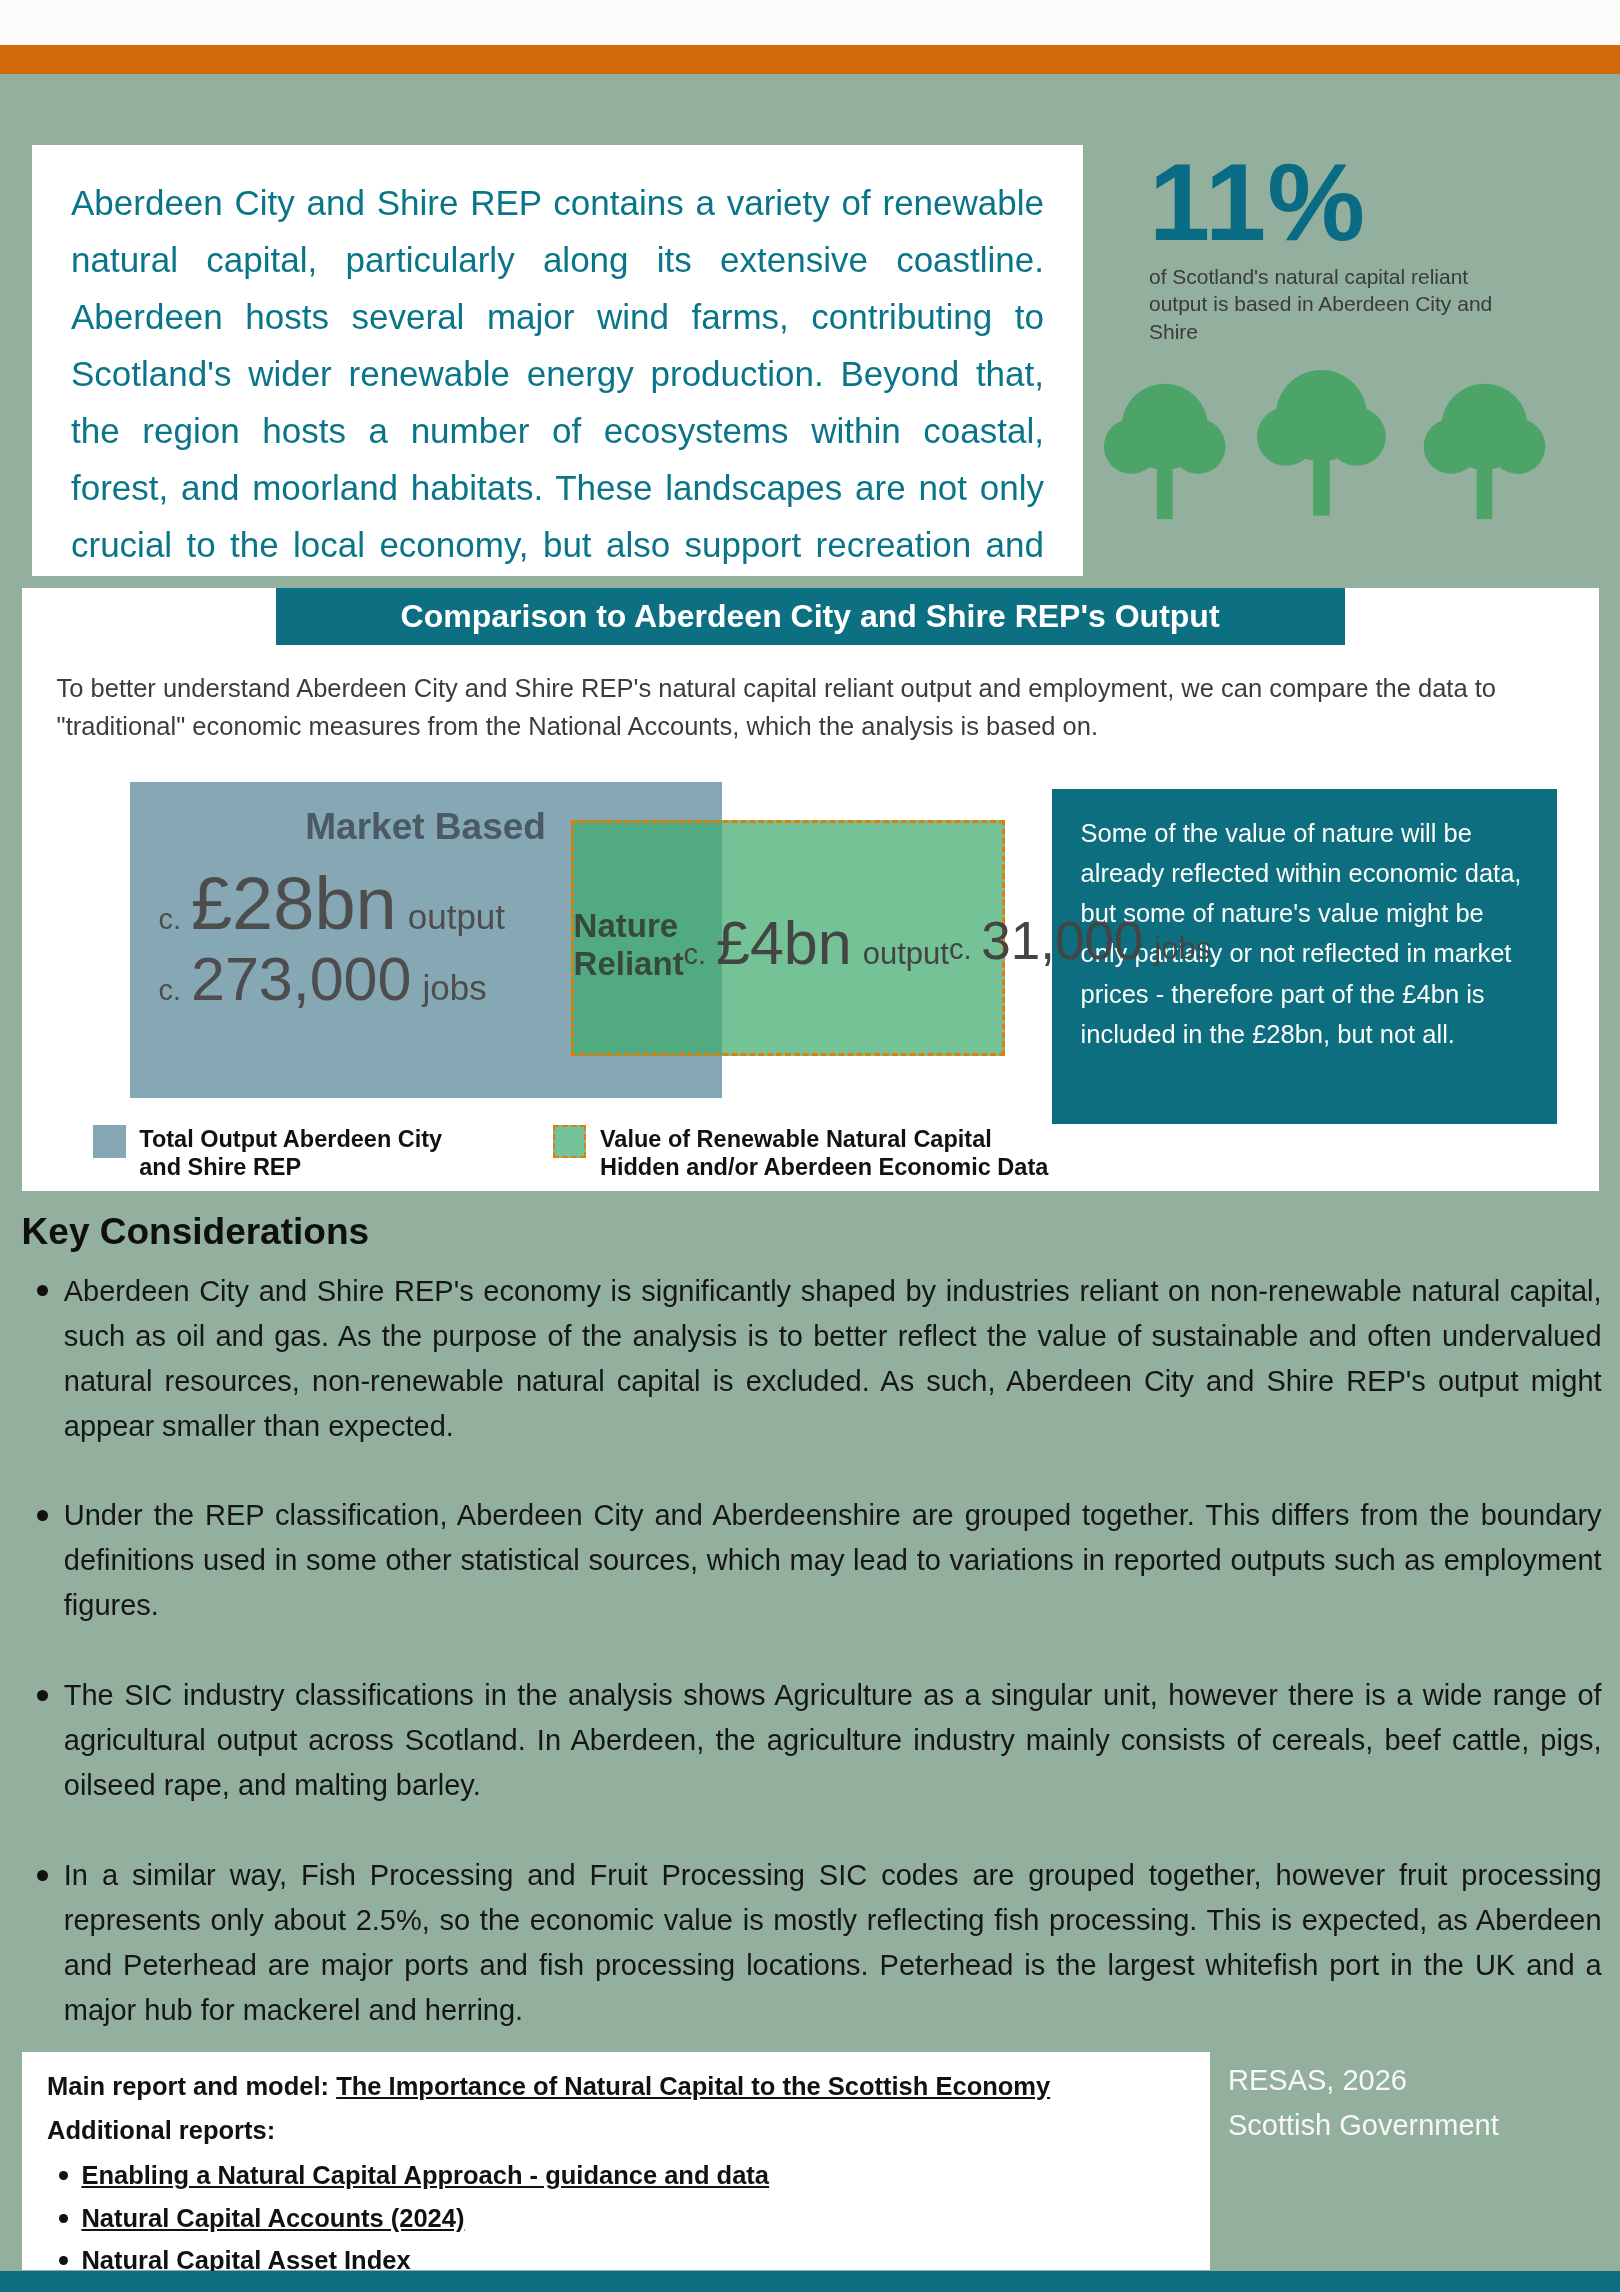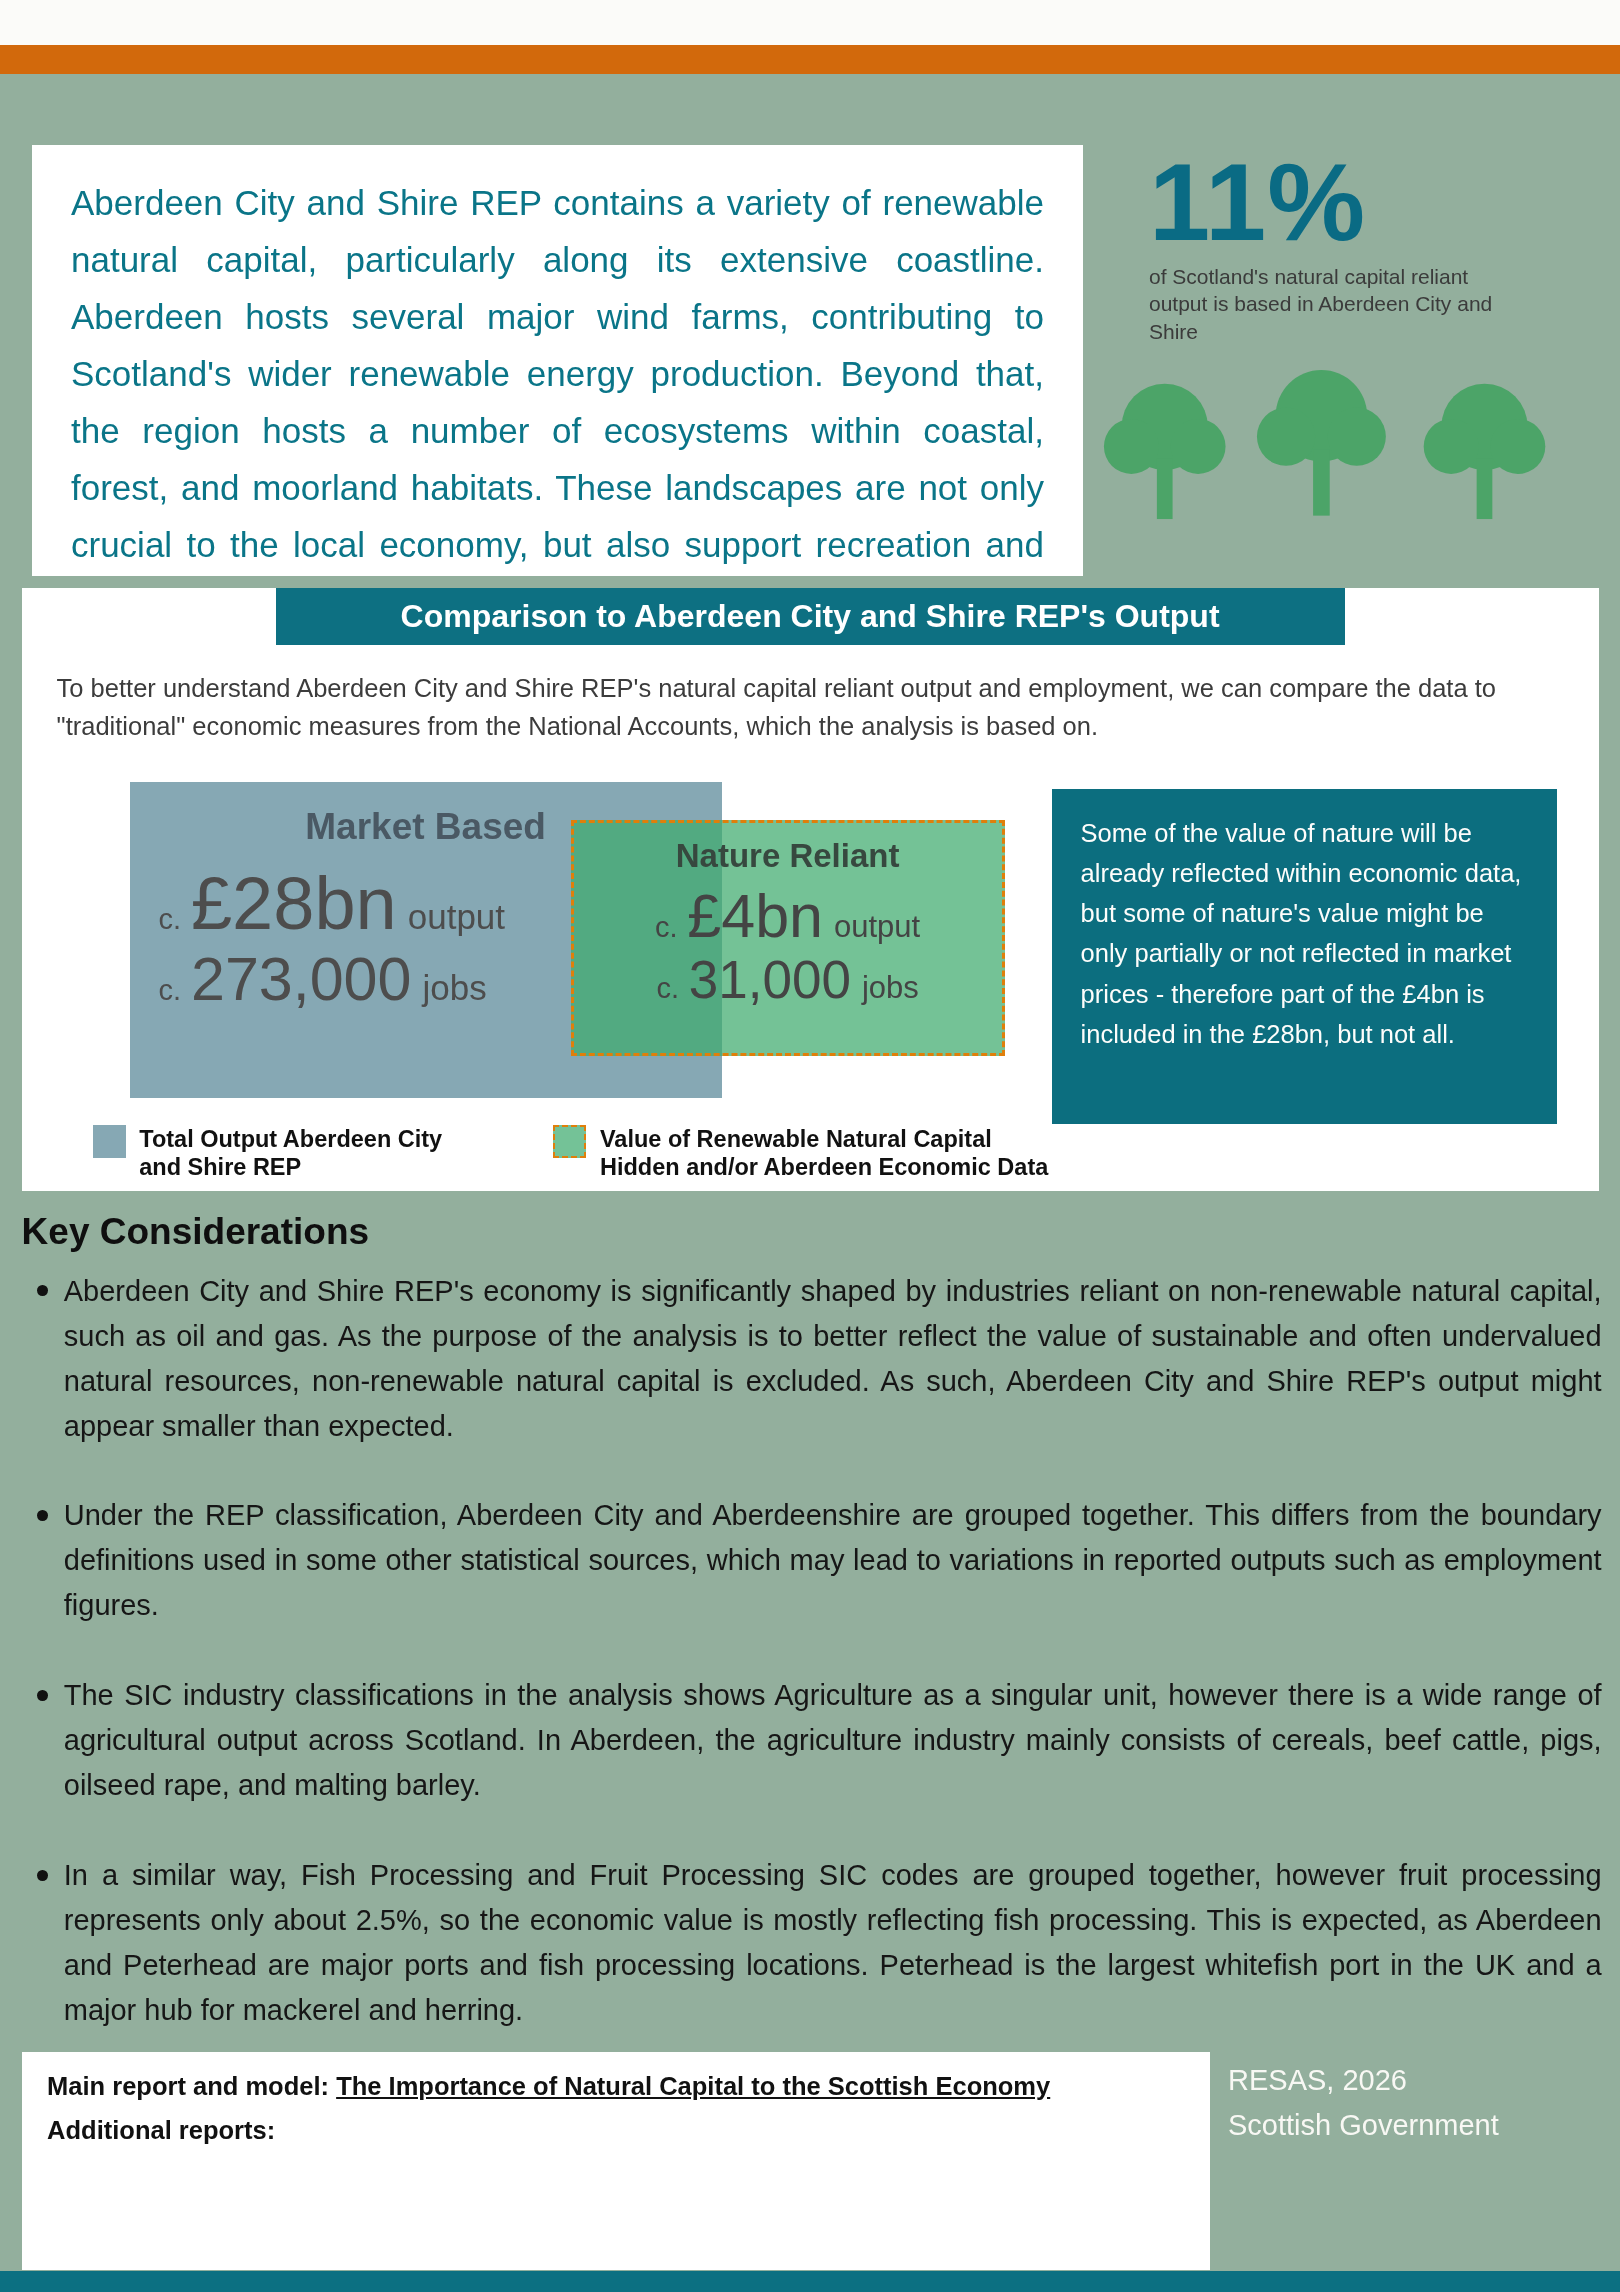--- a/index.html
+++ b/index.html
@@ -47,21 +47,21 @@
   .value-line{display:flex;align-items:baseline;margin-top:19.6px;color:#4D4D4D;}
   .circa{font-size:29px;margin-right:9.8px;}
   .big-value{font-size:74px;line-height:1;}
   .unit{font-size:35px;margin-left:11px;}
   .jobs-line{margin-top:7.8px;}
   .mid-value{font-size:61px;line-height:1;}
 
   .nature-box{
     position:absolute;left:549px;top:232px;width:434px;height:236px;
     background:rgba(62,170,110,0.72);border:3.9px dashed #DF7F0B;z-index:2;
-    display:flex;flex-direction:column;align-items:center;box-sizing:border-box;
+    display:flex;flex-direction:row;align-items:center;box-sizing:border-box;
   }
   .nature-heading{margin-top:13.7px;font-size:33px;font-weight:bold;color:#37483F;}
   .nature-box .value-line{justify-content:center;margin-top:11.8px;color:#444444;}
   .nature-box .big-value{font-size:61px;}
   .nature-box .mid-value{font-size:53px;}
   .nature-box .unit{font-size:31px;}
   .nature-box .jobs-line{margin-top:5.9px;}
 
   .note-box{
     position:absolute;left:1030px;top:201px;width:505px;height:335px;
@@ -204,20 +204,34 @@
     <span class="kc-dot"></span>
     <p class="kc-text">In a similar way, Fish Processing and Fruit Processing SIC codes are grouped together, however fruit processing represents only about 2.5%, so the economic value is mostly reflecting fish processing. This is expected, as Aberdeen and Peterhead are major ports and fish processing locations. Peterhead is the largest whitefish port in the UK and a major hub for mackerel and herring.</p>
   </div>
 </section>
 
 <section class="footer-panel">
   <p class="footer-line">
     <span>Main report and model: </span><a class="f-link">The Importance of Natural Capital to the Scottish Economy</a>
   </p>
   <p class="footer-line">Additional reports:</p>
+  <ul class="footer-links">
+    <li>
+      <span class="fl-dot"></span>
+      <a class="f-link">Enabling a Natural Capital Approach - guidance and data</a>
+    </li>
+    <li>
+      <span class="fl-dot"></span>
+      <a class="f-link">Natural Capital Accounts (2024)</a>
+    </li>
+    <li>
+      <span class="fl-dot"></span>
+      <a class="f-link">Natural Capital Asset Index</a>
+    </li>
+  </ul>
 </section>
 
 <div class="source-block">
   <div>RESAS, 2026</div>
   <div>Scottish Government</div>
 </div>
 
 <div class="bottom-bar"></div>
 
 

